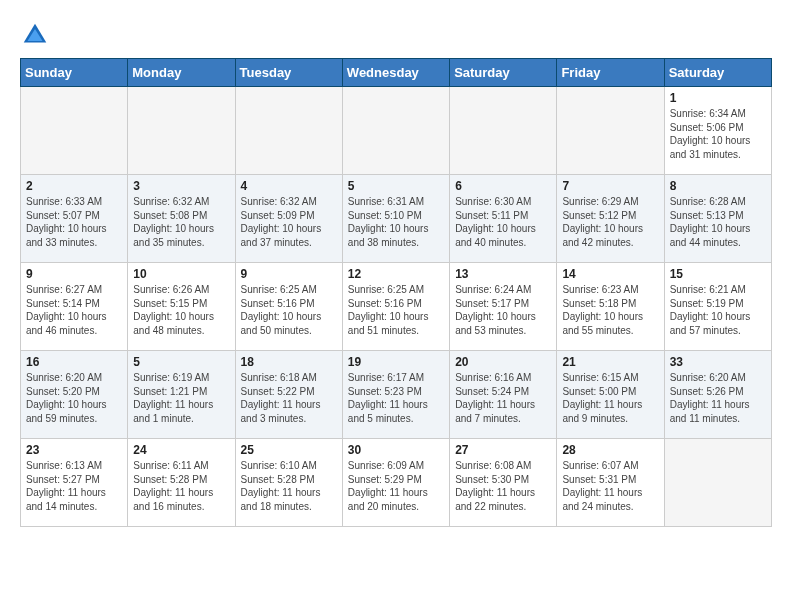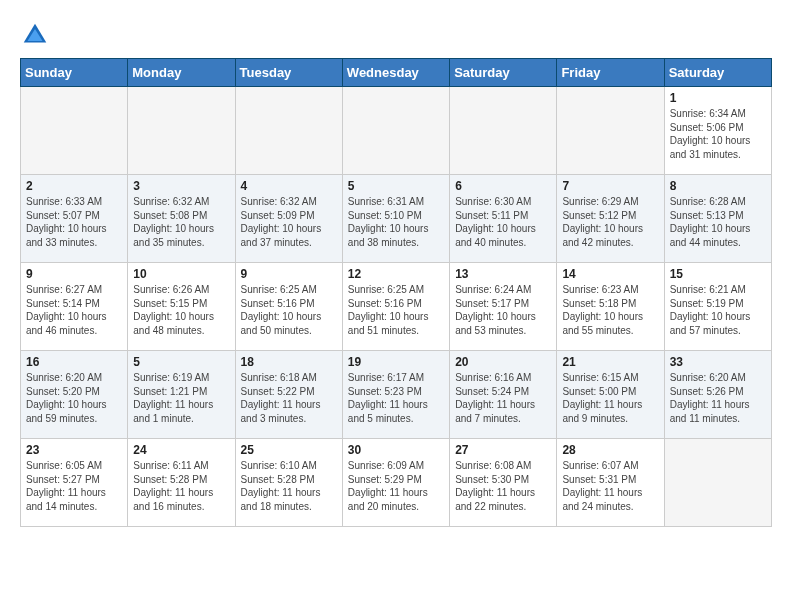--- a/index.html
+++ b/index.html
@@ -266,21 +266,21 @@
         <td>
           <span class="day-num">33</span>
           <div class="day-info">Sunrise: 6:20 AM
 Sunset: 5:26 PM
 Daylight: 11 hours and 11 minutes.</div>
         </td>
       </tr>
       <tr>
         <td>
           <span class="day-num">23</span>
-          <div class="day-info">Sunrise: 6:05 AM
+          <div class="day-info">Sunrise: 6:13 AM
 Sunset: 5:27 PM
 Daylight: 11 hours and 14 minutes.</div>
         </td>
         <td>
           <span class="day-num">24</span>
           <div class="day-info">Sunrise: 6:11 AM
 Sunset: 5:28 PM
 Daylight: 11 hours and 16 minutes.</div>
         </td>
         <td>

